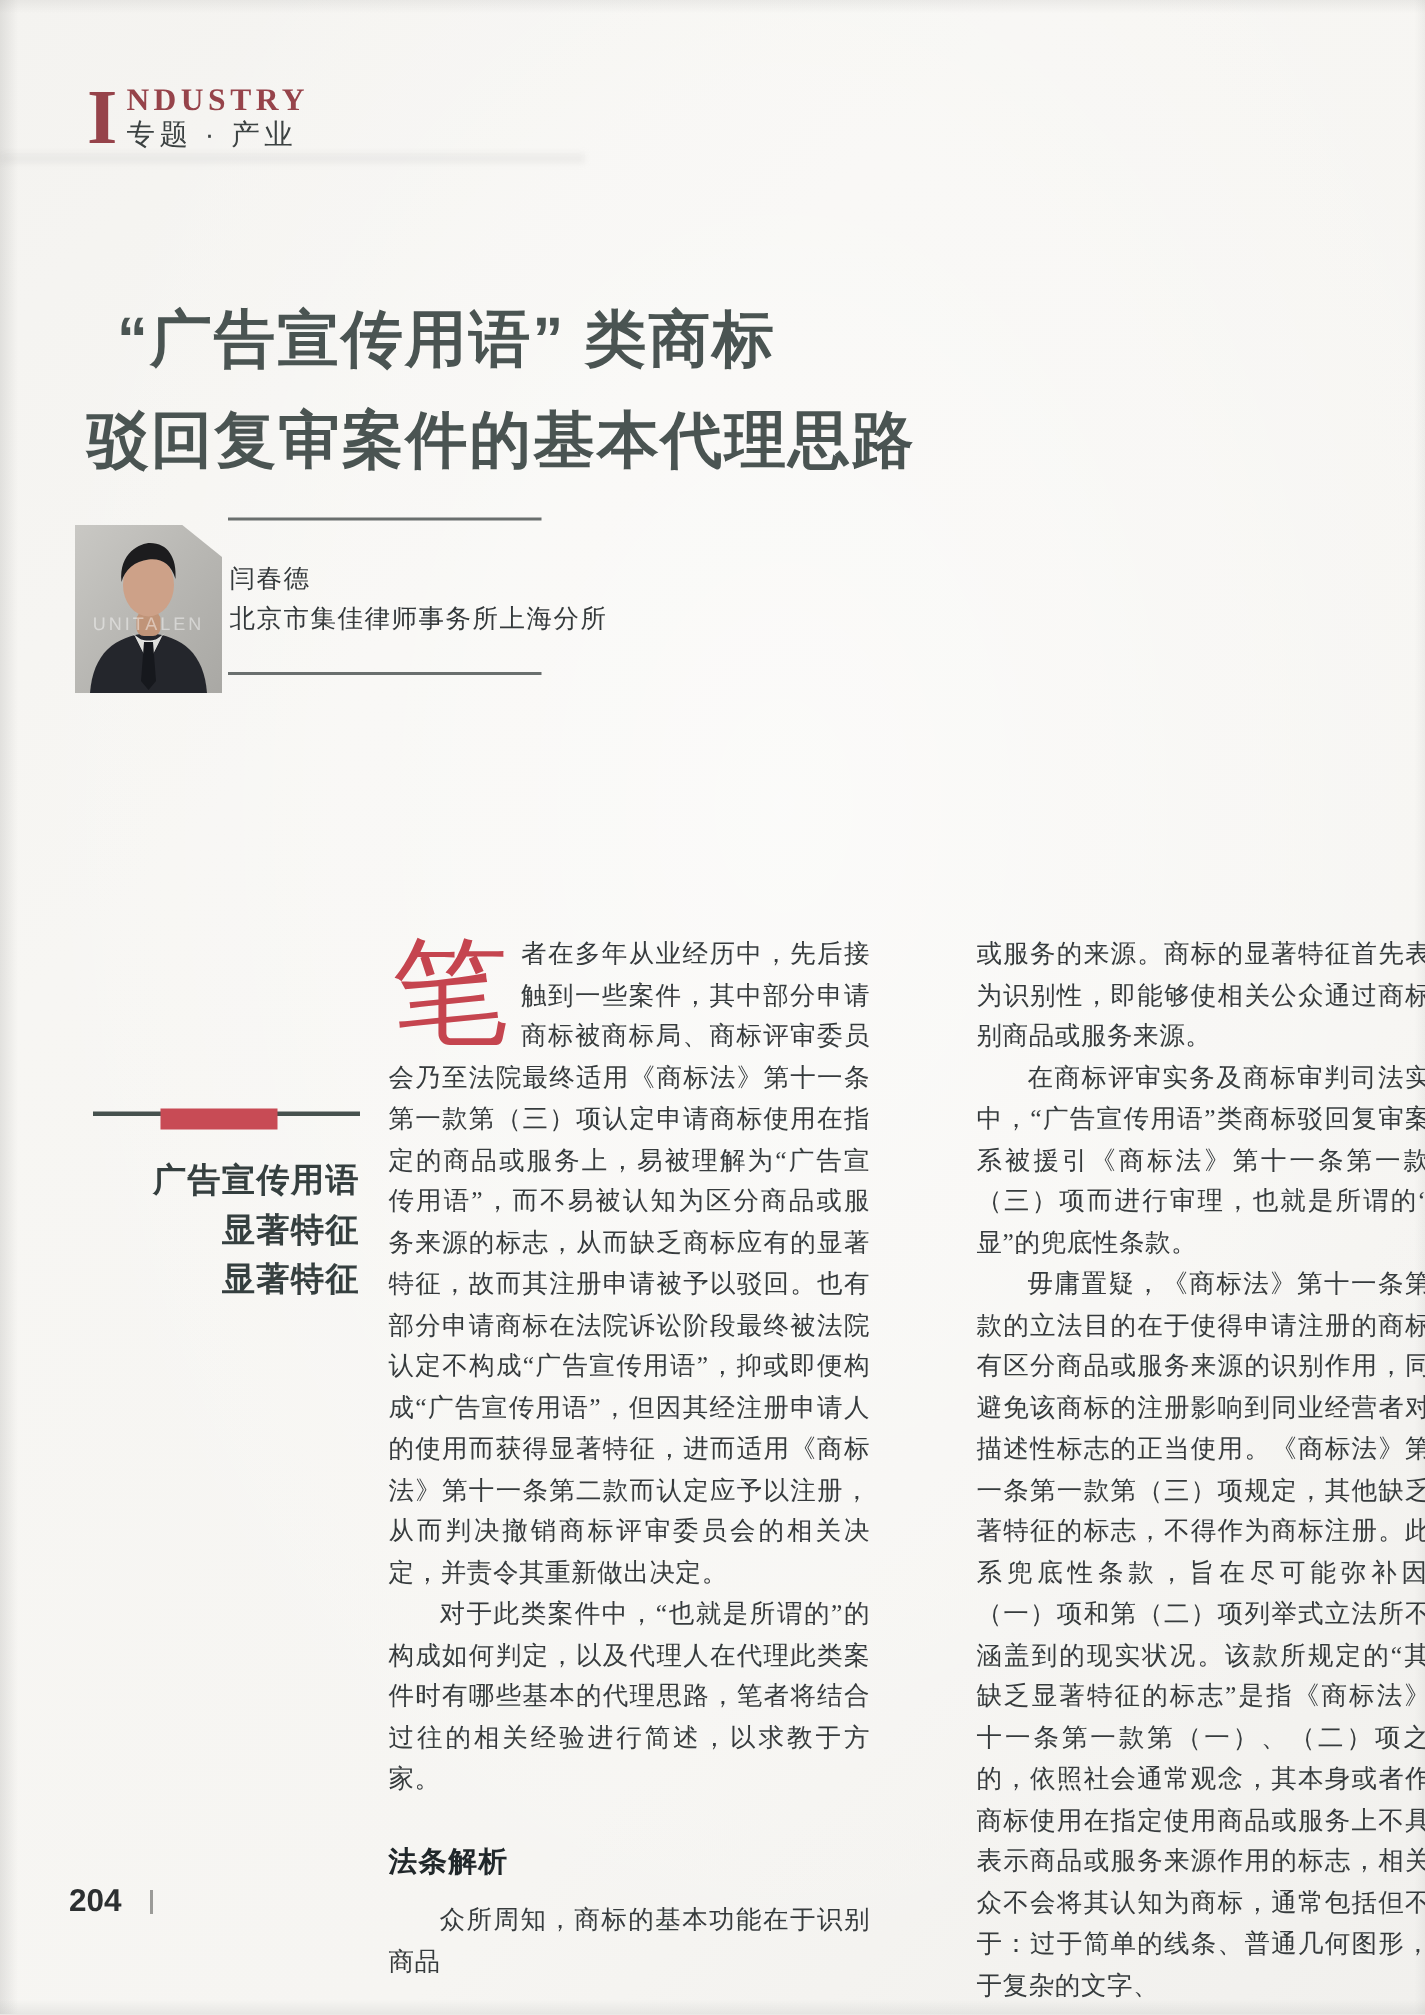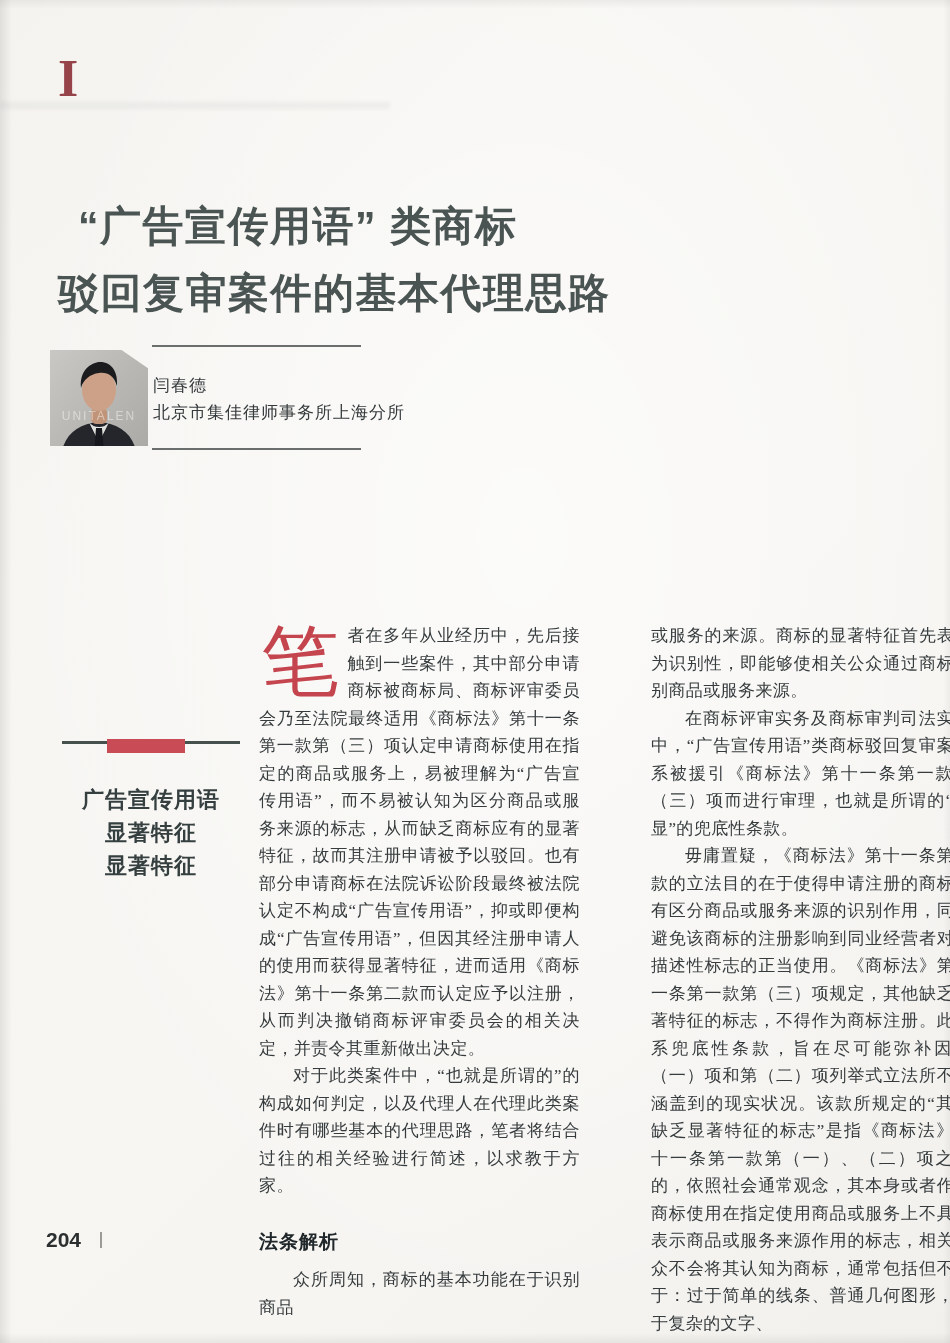--- a/index.html
+++ b/index.html
@@ -43,21 +43,21 @@
   }
 
   
   .title-block{position:absolute;left:58px;top:186px;
     font-family:"Liberation Sans","DejaVu Sans",sans-serif;
     font-weight:800;color:#4a5452;}
   .title-line{font-size:41px;line-height:54px;letter-spacing:1.5px;white-space:nowrap;margin-top:13px;}
   .title-line.l1{padding-left:20px;}
 
   
-  .author-photo{position:absolute;left:50px;top:350px;width:98px;height:96px;
+  .author-photo{position:absolute;left:50px;top:350px;width:98px;height:112px;
     clip-path:polygon(0 0,73% 0,100% 19%,100% 100%,0 100%);
     box-shadow:0 0 0 1px rgba(120,120,120,.25);}
   .author-rule{position:absolute;left:152px;width:209px;height:2px;background:#6a6f6e;}
   .author-rule.top{top:345px;}
   .author-rule.bottom{top:448px;}
   .author-name{position:absolute;left:153px;top:374px;
     font-family:"Liberation Sans","DejaVu Sans",sans-serif;
     font-size:17px;color:#34393b;letter-spacing:1px;}
   .author-affiliation{position:absolute;left:153px;top:401px;
     font-family:"Liberation Sans","DejaVu Sans",sans-serif;
@@ -66,23 +66,23 @@
   
   .keywords{position:absolute;left:62px;top:728px;width:178px;text-align:center;}
   .keywords-heading{
     font-family:"Liberation Serif","DejaVu Serif",serif;
     font-size:27px;font-weight:700;letter-spacing:6px;color:#323c3c;
     padding-left:6px; 
   }
   .keywords-divider{position:relative;margin-top:11px;height:16px;}
   .keywords-divider .line{position:absolute;left:0;right:0;top:2px;height:3px;background:#46514e;}
   .keywords-divider .redbar{position:absolute;left:45px;top:0px;width:78px;height:14px;background:#c84b55;}
-  .keywords-list{margin-top:28px;
+  .keywords-list{margin-top:15px;
     font-family:"Liberation Serif","DejaVu Serif",serif;
-    font-size:22px;font-weight:700;line-height:33px;color:#353f3f;letter-spacing:1px;}
+    font-size:22px;font-weight:700;line-height:33px;color:#353f3f;letter-spacing:1px;text-align:right;}
 
   
   .col{position:absolute;top:612px;width:321px;
     font-size:17px;line-height:27.5px;color:#363b3d;
     text-align:justify;letter-spacing:0.4px;padding-top:10px;}
   .col1{left:259px;}
   .col2{left:603px;margin-left:48px;}
   .col p{margin:0;}
   .col p.indent{text-indent:2em;}
   .dropcap{
@@ -91,38 +91,42 @@
     font-size:78px;line-height:80px;color:#c5454f;
     padding:0 8px 0 2px;font-weight:400;
   }
   .section-heading{
     font-family:"Liberation Sans","DejaVu Sans",sans-serif;
     font-size:19px;font-weight:700;color:#20272a;
     margin:28px 0 11px 0;letter-spacing:1px;
   }
 
   
-  .pagenum{position:absolute;left:46px;top:1228px;
+  .pagenum{position:absolute;left:46px;top:1256px;
     font-family:"Liberation Sans","DejaVu Sans",sans-serif;
     font-size:21px;font-weight:700;color:#2c2f30;display:flex;align-items:center;gap:13px;}
   .pagenum .bar{display:inline-block;width:2px;height:16px;background:#9b9b98;margin-left:6px;}
 </style>
 </head>
 <body>
 
 <div class="page">
 
   <div class="edge-left"></div>
   <div class="edge-top"></div>
   <div class="edge-bottom"></div>
   <div class="edge-right"></div>
   <div class="scan-streak"></div>
 
   <div class="masthead">
     <span class="masthead-initial">I</span>
+    <span class="masthead-right">
+      <span class="masthead-en">NDUSTRY</span>
+      <span class="masthead-cn">专题 · 产业</span>
+    </span>
   </div>
 
   <div class="title-block">
     <div class="title-line l1">“广告宣传用语” 类商标</div>
     <div class="title-line l2">驳回复审案件的基本代理思路</div>
   </div>
 
   <div class="author-photo">
     <svg width="98" height="112" viewBox="0 0 98 112" xmlns="http://www.w3.org/2000/svg">
       <defs>

